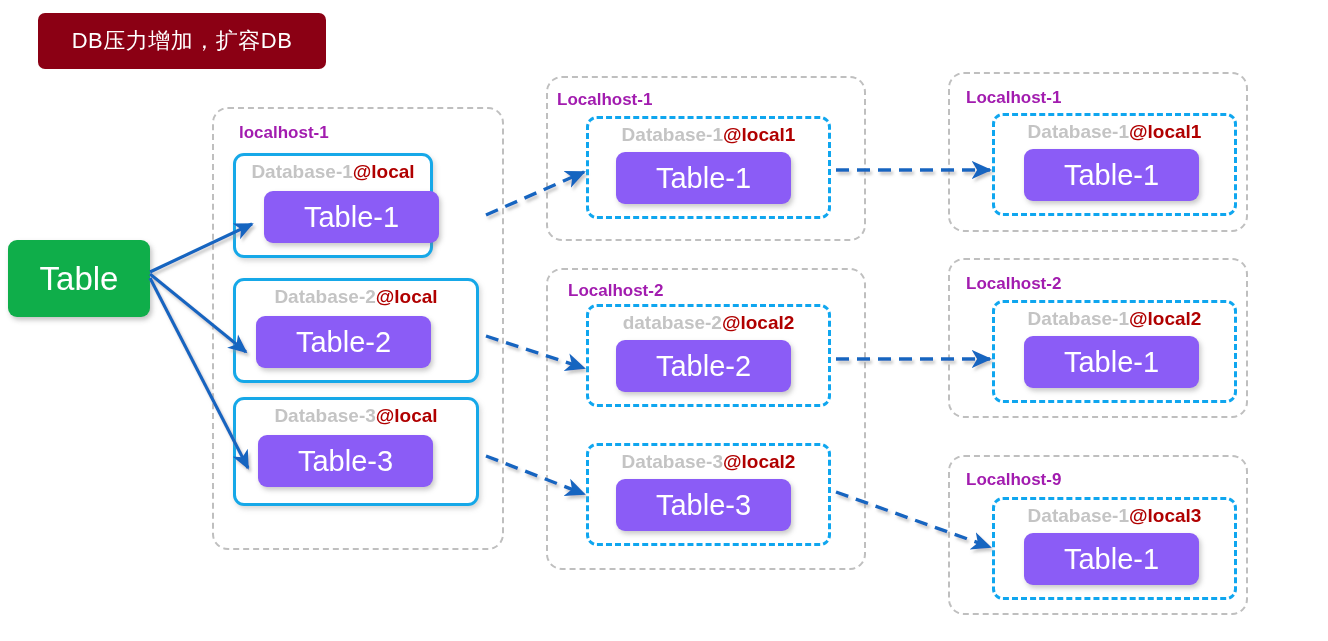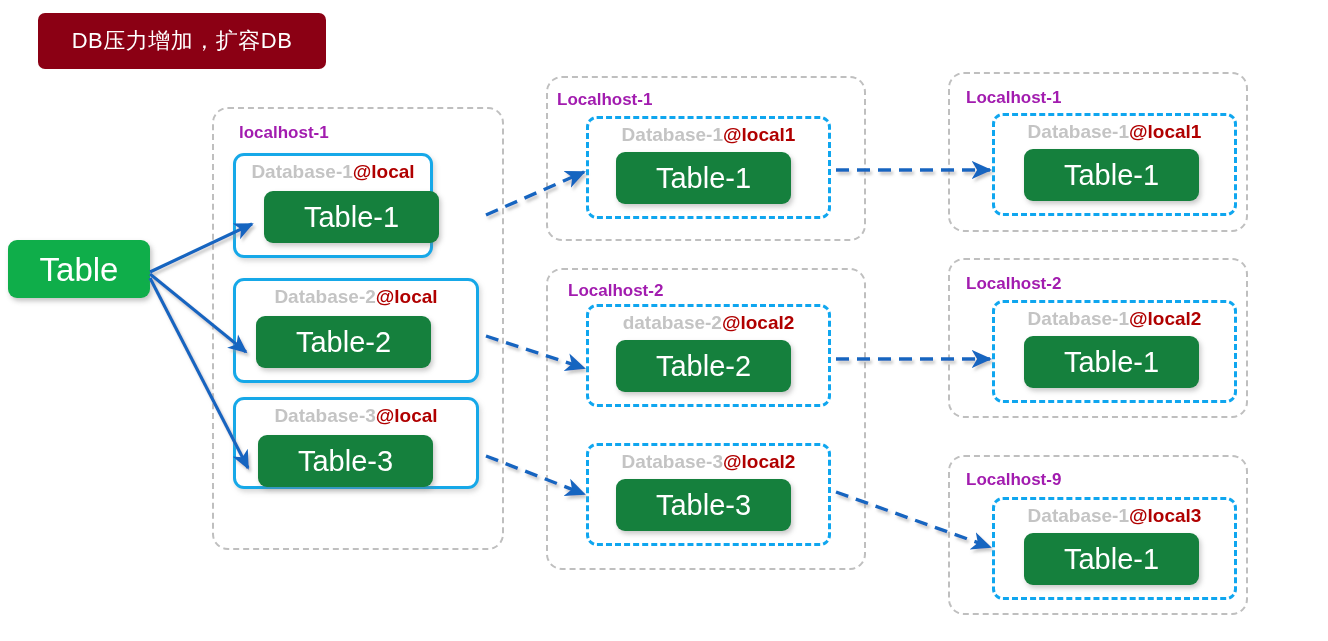--- a/index.html
+++ b/index.html
@@ -40,21 +40,21 @@
     letter-spacing: 0.5px;
     white-space: nowrap;
   }
 
   
   .source-pill {
     position: absolute;
     left: 8px;
     top: 240px;
     width: 142px;
-    height: 58px;
+    height: 77px;
     background: #0FAE4A;
     border-radius: 9px;
     display: flex;
     align-items: center;
     justify-content: center;
     box-shadow: 2px 3px 5px rgba(120,120,120,0.45);
   }
   .source-pill .pill-text {
     color: #ffffff;
     font-size: 33px;
@@ -105,21 +105,21 @@
     line-height: 1.1;
   }
   .db-title .db-name {
     color: #C4C4C4;
   }
   .db-title .db-host {
     color: #B00000;
   }
   .table-pill {
     position: absolute;
-    background: #15803d;
+    background: #8b5cf6;
     border-radius: 9px;
     display: flex;
     align-items: center;
     justify-content: center;
     box-shadow: 2px 3px 5px rgba(120,120,120,0.40);
   }
   .table-pill .pill-text {
     color: #ffffff;
     font-size: 29px;
     line-height: 1;
@@ -163,21 +163,21 @@
 
   <div class="db-box solid" style="left:233px; top:278px; width:246px; height:105px;">
     <div class="db-title">
       <span class="db-name">Database-2</span><span class="db-host">@local</span>
     </div>
     <div class="table-pill" style="left:20px; top:35px; width:175px; height:52px;">
       <span class="pill-text">Table-2</span>
     </div>
   </div>
 
-  <div class="db-box solid" style="left:233px; top:397px; width:246px; height:92px;">
+  <div class="db-box solid" style="left:233px; top:397px; width:246px; height:109px;">
     <div class="db-title">
       <span class="db-name">Database-3</span><span class="db-host">@local</span>
     </div>
     <div class="table-pill" style="left:22px; top:35px; width:175px; height:52px;">
       <span class="pill-text">Table-3</span>
     </div>
   </div>
 
   <div class="host-group" style="left:546px; top:76px; width:320px; height:165px;">
   </div>

